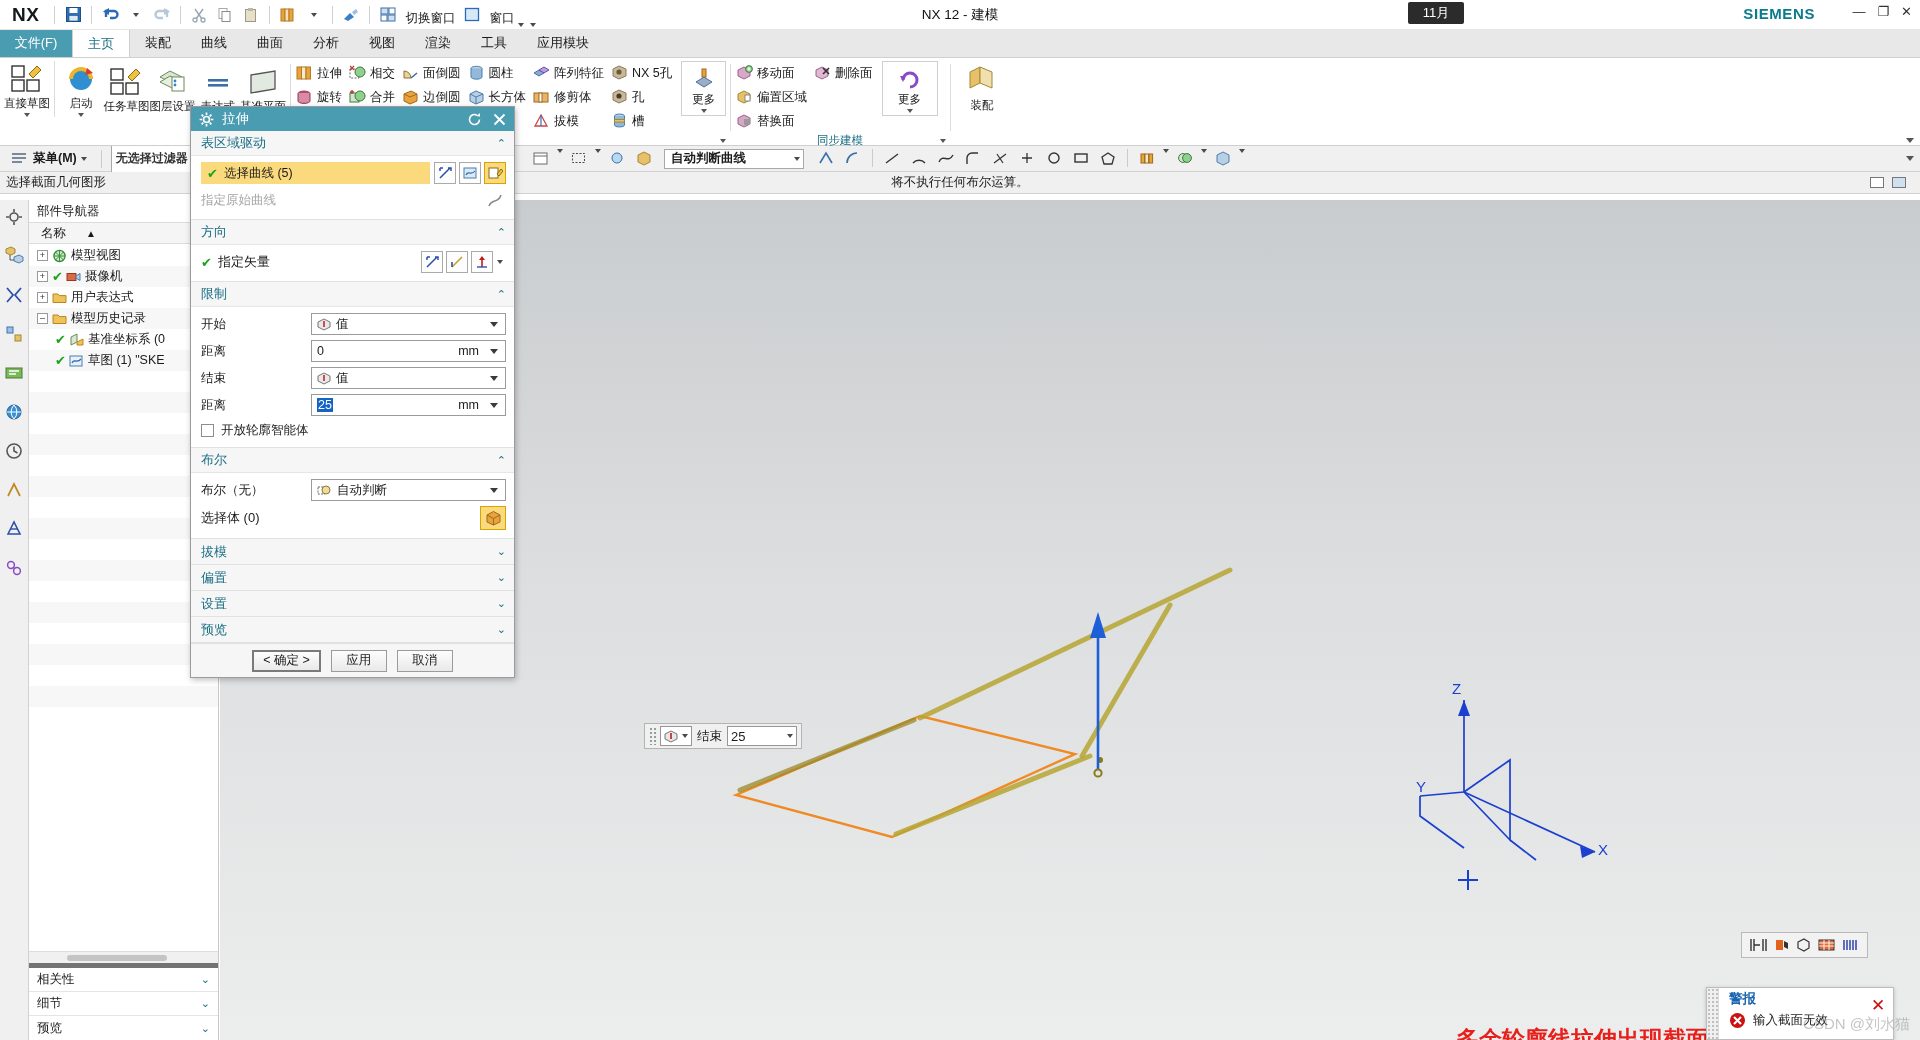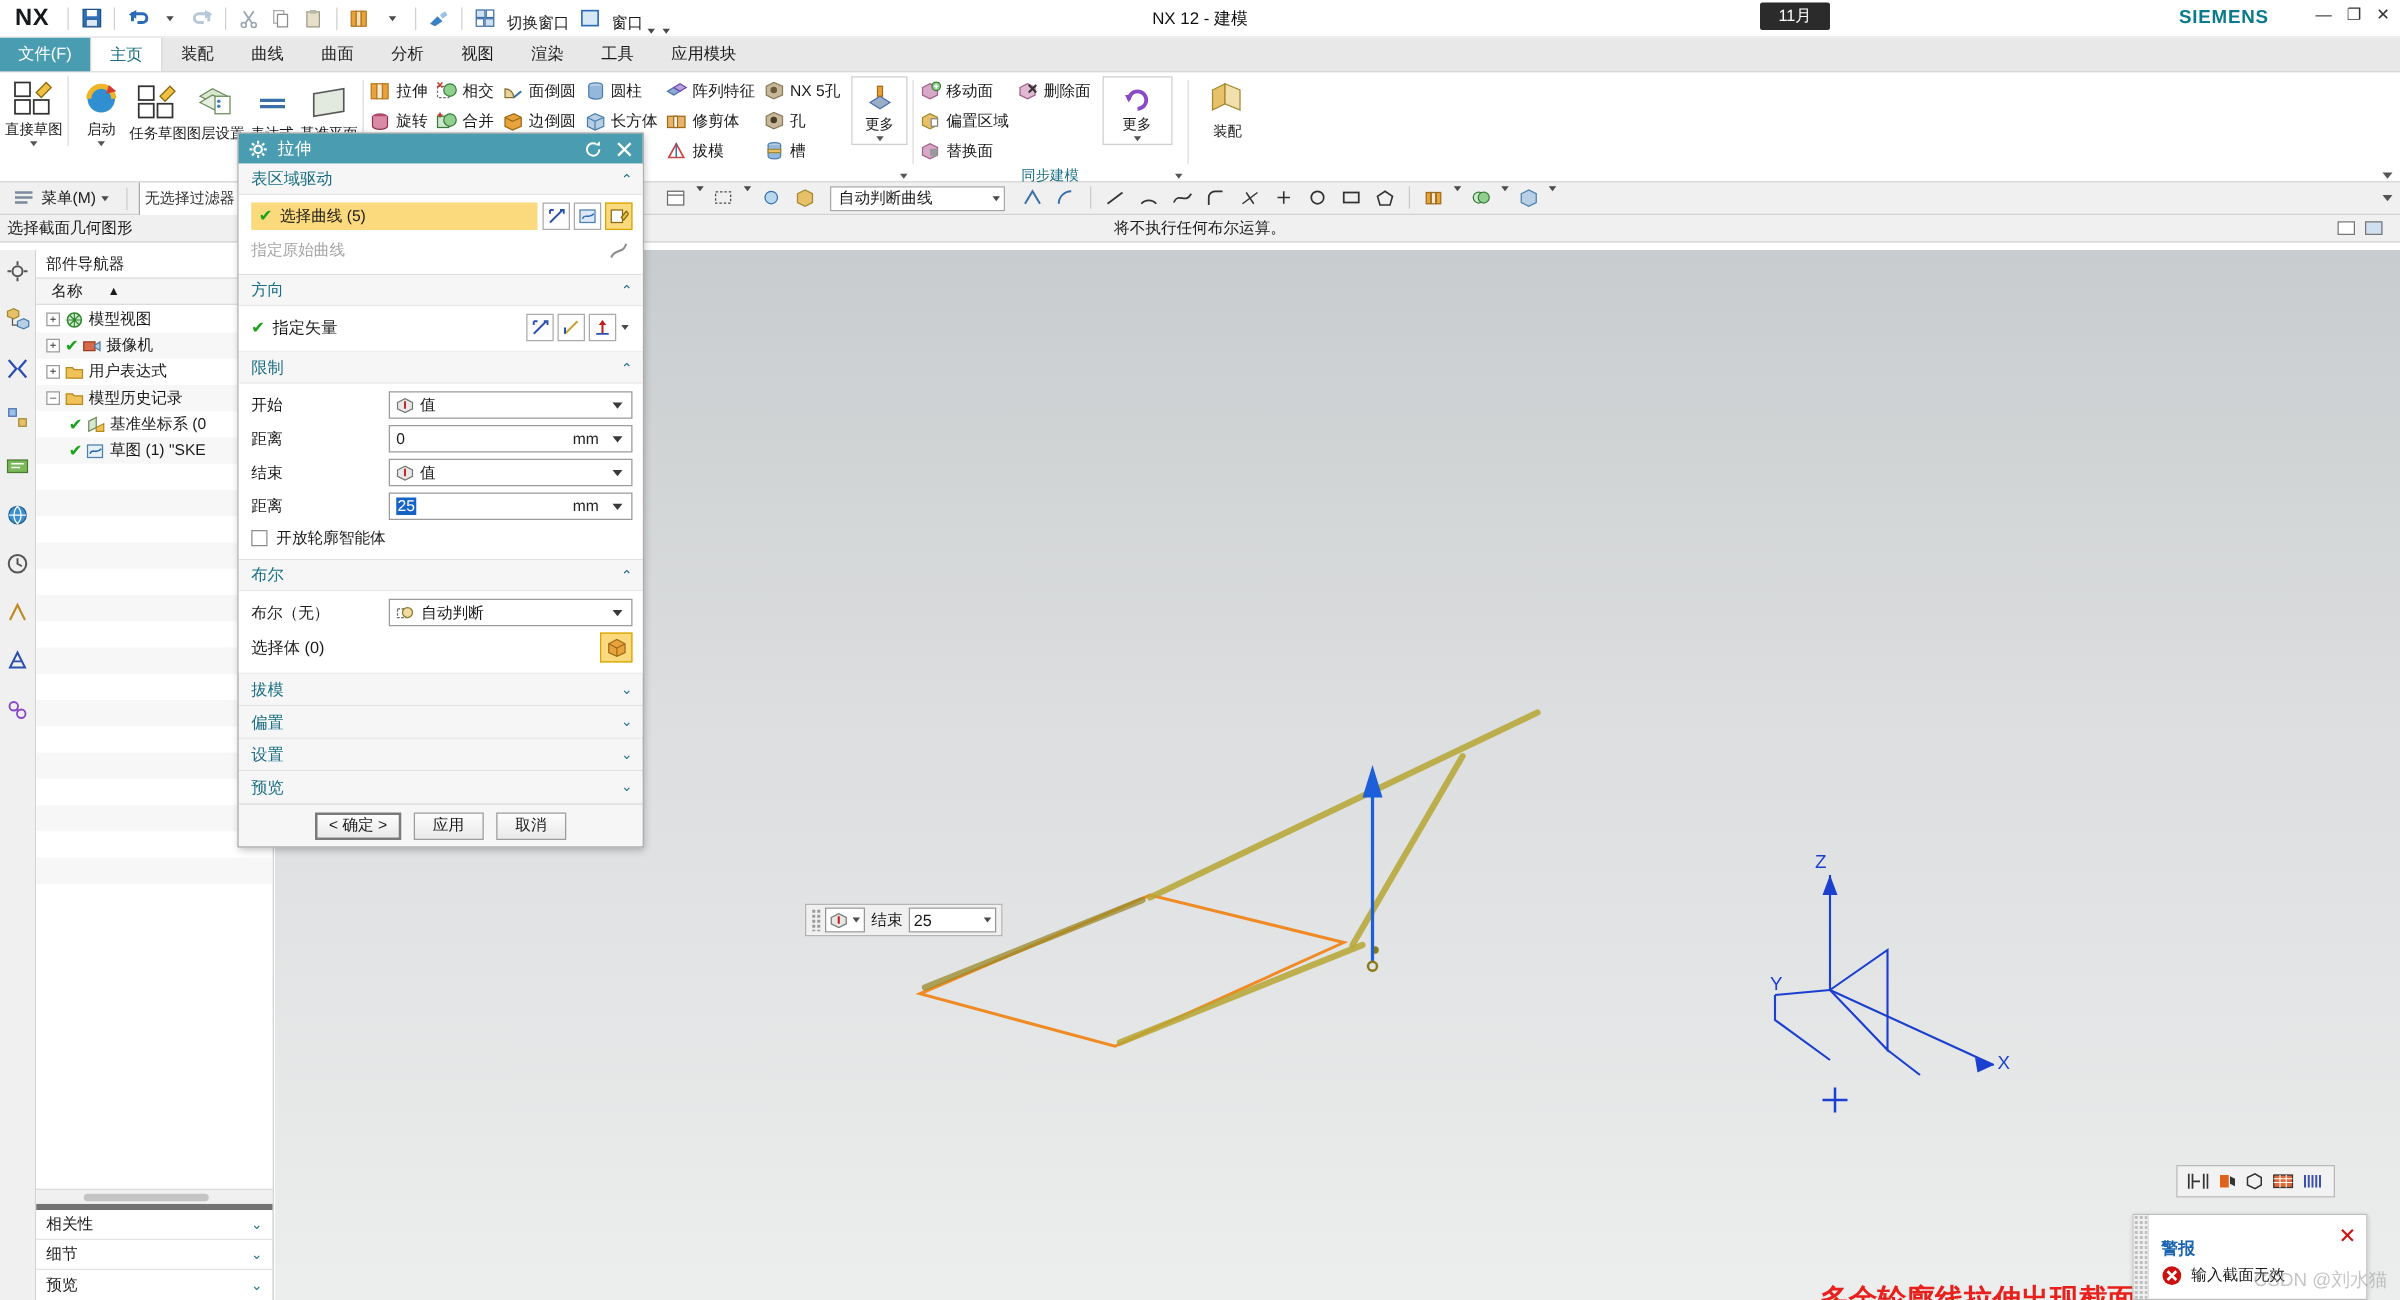--- a/index.html
+++ b/index.html
@@ -48,21 +48,21 @@
   .rrow { display:flex; align-items:center; }
   .bigbtn { width:56px; display:flex; flex-direction:column; align-items:center; padding-top:3px; }
   .bigbtn .lbl { font-size:11.5px; margin-top:2px; white-space:nowrap; }
   .bigbtn .dd { width:0;height:0;border-left:3.5px solid transparent;border-right:3.5px solid transparent;border-top:4px solid #555; margin-top:2px;}
   .smbtn { display:flex; align-items:center; gap:4px; height:24px; padding:0 5px 0 2px; font-size:12.5px; white-space:nowrap; }
   .col { display:flex; flex-direction:column; }
   .grouplabel { font-size:11.5px; color:#1b6f84; text-align:center; margin-top:auto; padding-bottom:1px;}
   .gexp { position:absolute; right:4px; bottom:2px; width:0;height:0;border-left:3.5px solid transparent;border-right:3.5px solid transparent;border-top:4px solid #555;}
 
   
-  .selbar { height:26px; background:#f0f0f0; border-bottom:1px solid #d2d2d2; display:flex; align-items:center; gap:6px; padding:0 6px;}
+  .selbar { height:26px; background:#f0f0f0; border-bottom:1px solid #d2d2d2; display:flex; align-items:center; gap:6px; padding:0 6px;font-weight:bold;}
   .menu-btn { display:flex; align-items:center; gap:4px; font-size:12.5px; padding:2px 5px;}
   .filter-box { width:112px; height:35px; border:1px solid #a8a8a8; background:#fff; font-size:12px; padding:1px 4px; color:#333; display:flex; align-items:center;}
   .sb-sep { width:1px; height:18px; background:#cbcbcb; margin:0 3px;}
   .icbtn { width:22px;height:20px;display:flex;align-items:center;justify-content:center;}
   .combo { height:20px; border:1px solid #a8a8a8; background:#fff; display:flex; align-items:center; justify-content:space-between; padding:0 3px 0 6px; font-size:12.5px;}
 
   
   .cueline { height:22px; background:#f0f0f0; border-bottom:1px solid #d2d2d2; display:flex; align-items:center; padding-left:6px; font-size:12.5px; position:relative;}
 
   
@@ -96,21 +96,21 @@
 
   
   .vtool { position:absolute; right:12px; bottom:72px; height:26px; background:#f2f2f2; border:1px solid #b9b9b9; display:flex; align-items:center; gap:7px; padding:0 8px;}
 
   
   .alert {
     position:absolute; right:0px; bottom:0px; width:186px; background:#fff; border:1px solid #bdbdbd;
     box-shadow:0 1px 4px rgba(0,0,0,.22);
   }
   .alert-inner { display:flex; }
-  .alert-body { flex:1; padding:18px 8px 10px 10px;}
+  .alert-body { flex:1; padding:2px 8px 10px 10px;}
   .alert-title { color:#1b64b0; font-size:13.5px; font-weight:bold; margin-bottom:4px;}
   .alert-msg { display:flex; align-items:center; gap:7px; font-size:12.5px;}
   .alert-close { width:30px; display:flex; align-items:flex-start; justify-content:center; padding-top:7px;}
   .alert-grip { width:12px; background:#f0f0f0; border-right:1px solid #dcdcdc;
     background-image:radial-gradient(#bfbfbf 40%, transparent 41%); background-size:4px 4px;}
   .watermark { position:absolute; right:10px; bottom:6px; color:rgba(150,150,150,.55); font-size:15px; white-space:nowrap;}
 
   
   .dlg { position:absolute; left:190px; top:106px; width:325px; background:#f6f6f6; border:1px solid #9b9b9b;
          box-shadow:1px 2px 6px rgba(0,0,0,.25); }

